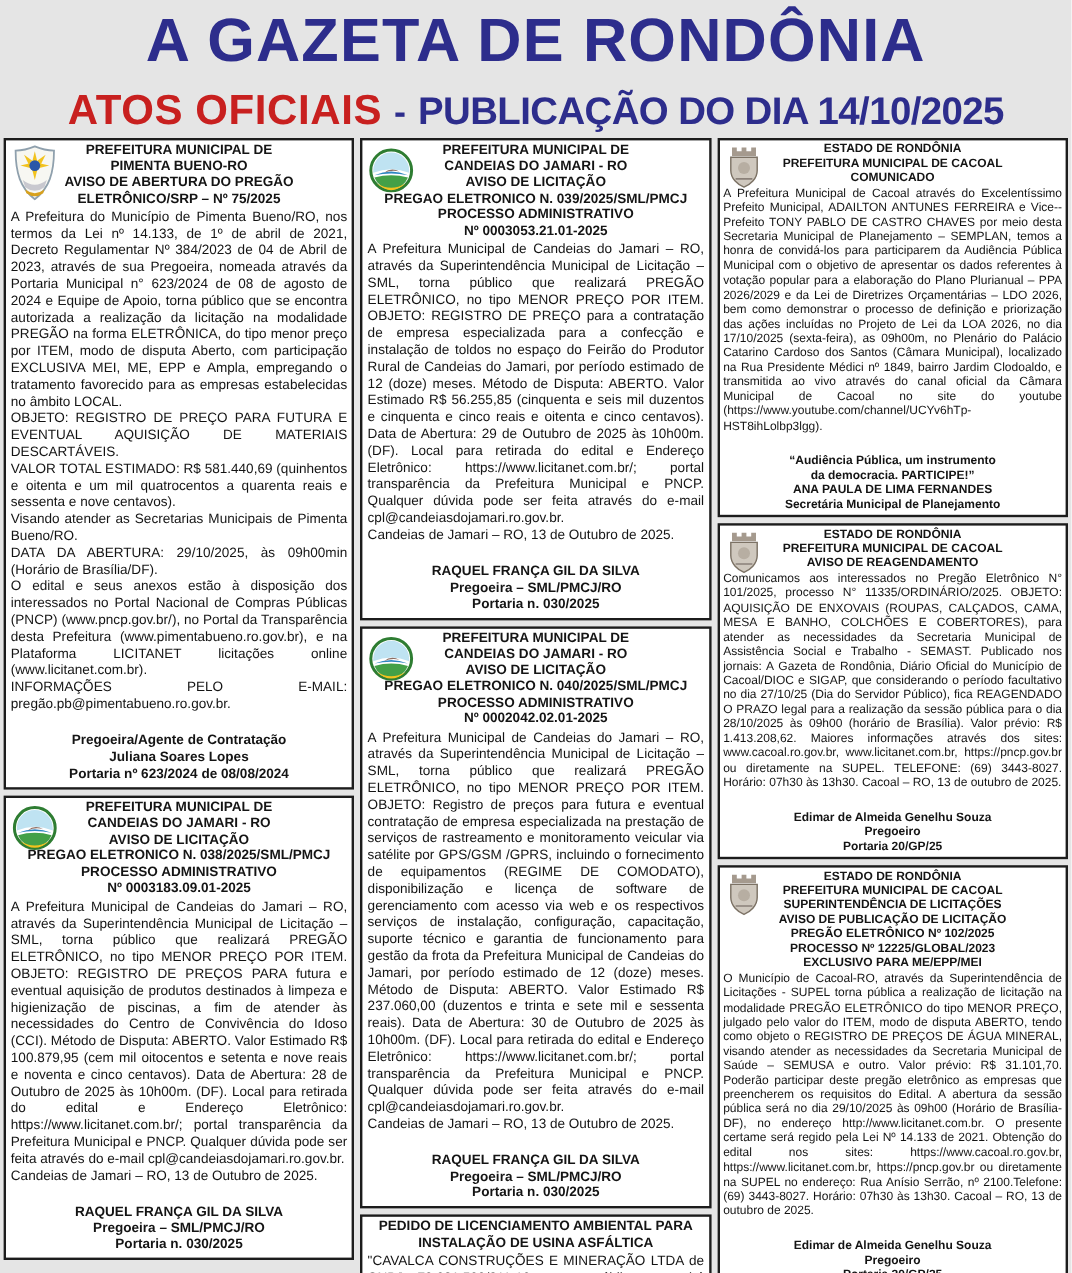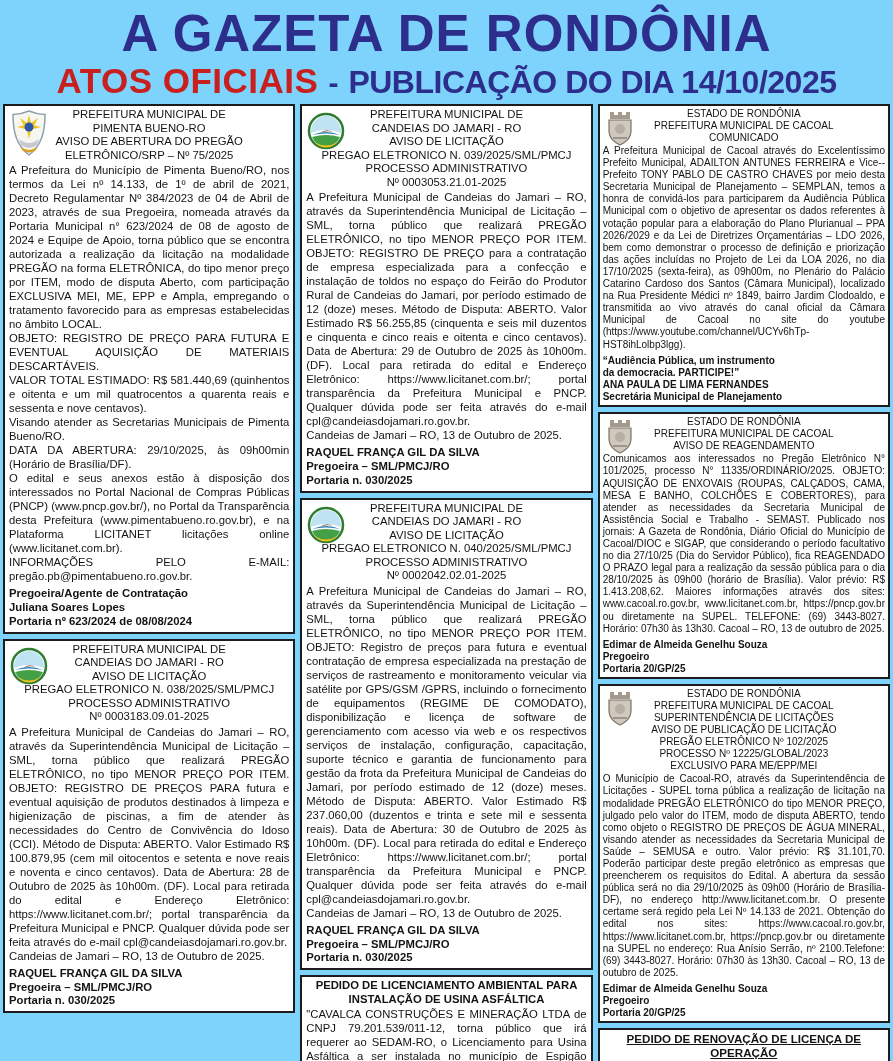--- a/index.html
+++ b/index.html
@@ -4,55 +4,55 @@
 <style>
   :root{
     --navy:#2d2d8c;
     --red:#c8201f;
     --ink:#141414;
     --border:#1c1c1c;
   }
   *{box-sizing:border-box;}
   html,body{margin:0;padding:0;background:#ffffff;}
   .page{
-    width:893px;height:1061px;overflow:hidden;background:#7dd3fc;
+    width:893px;height:1061px;overflow:hidden;background:#e5e5e5;
     font-family:"Liberation Sans","DejaVu Sans",sans-serif;color:var(--ink);
     margin:0 auto;
   }
   .masthead{text-align:center;padding-top:8px;}
   .masthead .title{
     font-size:51px;font-weight:900;color:var(--navy);
     letter-spacing:1px;line-height:1.02;
   }
   .subhead{
     display:flex;justify-content:center;align-items:baseline;gap:10px;
-    font-weight:900;margin-top:3px;margin-bottom:4px;line-height:1;
+    font-weight:900;margin-top:14px;margin-bottom:4px;line-height:1;
   }
   .subhead .left{color:var(--red);font-size:35px;letter-spacing:0.5px;}
   .subhead .sep{color:var(--navy);font-size:30px;}
   .subhead .right{color:var(--navy);font-size:32px;letter-spacing:-0.5px;}
   .cols{
     display:grid;grid-template-columns:1fr 1fr 1fr;gap:5px;
     padding:2px 3px 3px;align-content:start;
   }
   .col{min-width:0;}
   .notice{
     border:2px solid var(--border);
     margin-bottom:5px;
     padding:2px 4px 3px;
     font-size:11.3px;line-height:1.24;text-align:justify;
     background:#fff;
   }
   .col3 .notice{font-size:10px;line-height:1.21;padding:2px 3px;}
-  .n-head{position:relative;text-align:center;font-weight:normal;margin-bottom:1px;}
+  .n-head{position:relative;text-align:center;font-weight:bold;margin-bottom:1px;}
   .n-head .hl{line-height:1.2;}
   .crest{position:absolute;left:0;top:1px;width:40px;height:48px;display:block;}
   .col3 .crest{width:34px;height:40px;}
   .n-body p{margin:0;}
-  .n-sign{text-align:left;font-weight:bold;line-height:1.22;margin-top:4px;}
+  .n-sign{text-align:center;font-weight:bold;line-height:1.22;margin-top:17px;}
   .notice.plain .n-head{font-weight:bold;}
   .notice.big{font-size:11.6px;line-height:1.3;}
   .notice.big .n-head{text-align:center;text-decoration:underline;}
 </style>
 </head>
 <body>
 
 <div class="page">
 
   <header class="masthead">

